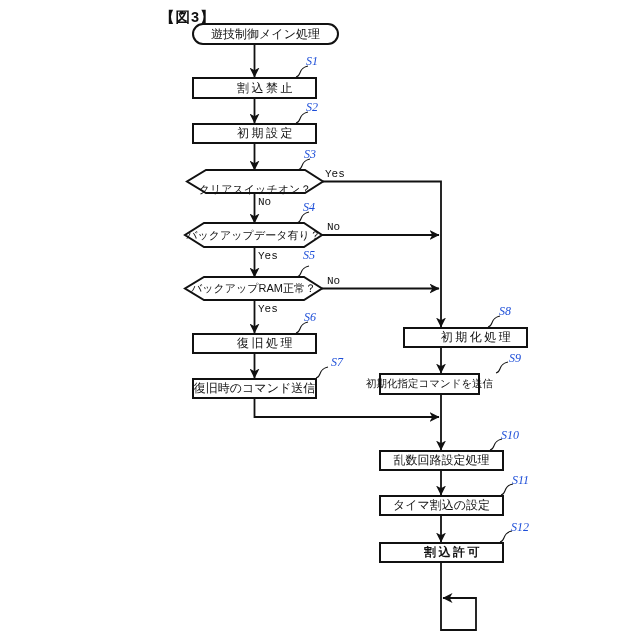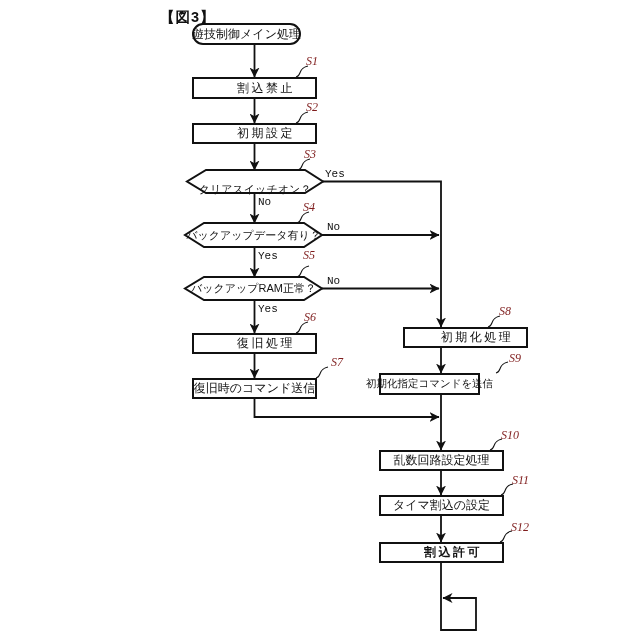--- a/index.html
+++ b/index.html
@@ -4,26 +4,26 @@
 <style>
   html,body{margin:0;padding:0;background:#fff;}
   .page{position:relative;width:640px;height:640px;background:#fff;overflow:hidden;
         font-family:"Liberation Sans",sans-serif;color:#111;}
   .wires{position:absolute;left:0;top:0;}
   .fig-label{position:absolute;left:112px;top:8px;font-size:14.5px;font-weight:bold;
              letter-spacing:1px;margin-left:48px;}
   .node{position:absolute;display:flex;align-items:center;justify-content:center;
         font-size:12px;white-space:nowrap;box-sizing:border-box;}
   .box{width:125px;height:21px;border:2px solid #111;background:#fff;}
-  .terminal{width:109px;height:22px;border:2px solid #111;border-radius:12px;background:#fff;}
+  .terminal{width:147px;height:22px;border:2px solid #111;border-radius:12px;background:#fff;}
   .hexlabel{background:transparent;font-size:11px;}
   .roomy{letter-spacing:2.5px;padding-left:23px;}
   .tight{font-size:10.5px;}
   .step{position:absolute;font-family:"Liberation Serif",serif;font-style:italic;
-        font-size:12px;color:#7f1d1d;}
+        font-size:12px;color:#1d4ed8;}
   .branch{position:absolute;font-family:Liberation Mono, monospace;font-size:11px;color:#111;}
 </style>
 </head>
 <body>
 
 <div class="page">
 
   <svg class="wires" width="640" height="640" viewBox="0 0 640 640">
     <defs>
       <marker id="arr" markerUnits="userSpaceOnUse" markerWidth="11" markerHeight="10" refX="9.5" refY="5" orient="auto">

